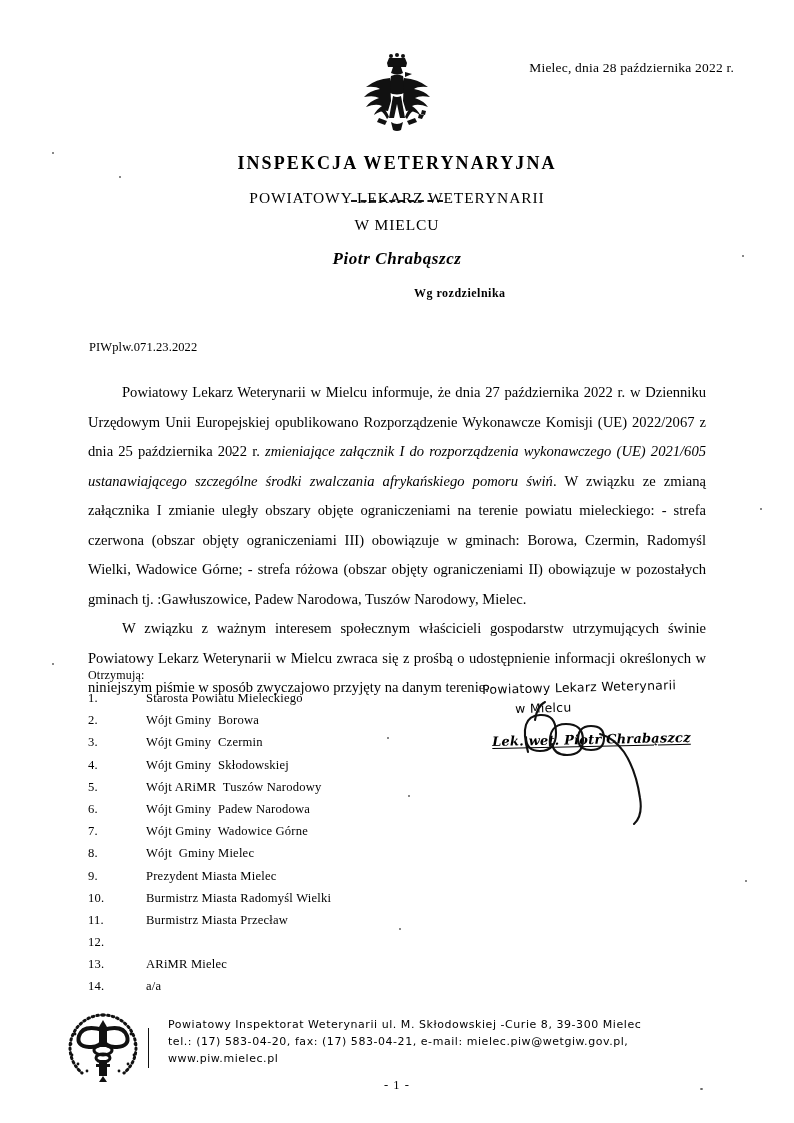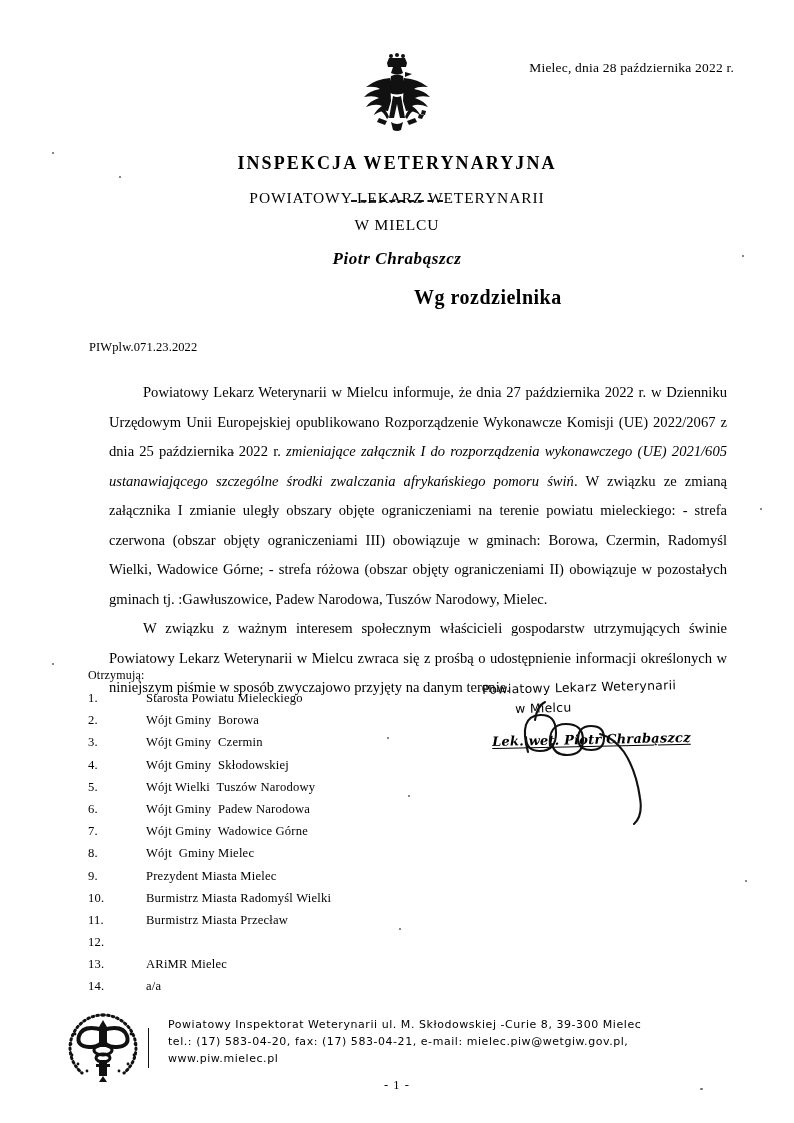--- a/index.html
+++ b/index.html
@@ -95,41 +95,40 @@
     font-weight: bold;
     font-style: italic;
     letter-spacing: .6px;
   }
 
   
   .addressee {
     position: absolute;
     left: 414px;
     top: 286px;
-    font-size: 20px;
+    font-size: 12px;
     font-weight: bold;
     letter-spacing: .5px;
   }
 
   
   .refno {
     position: absolute;
     left: 89px;
     top: 340px;
     font-size: 12.5px;
     letter-spacing: .1px;
   }
 
   
   .body-block {
     position: absolute;
     left: 88px;
     top: 378px;
     width: 618px;
-    margin-left: 21px;
   }
   .para {
     margin: 0 0 0 0;
     text-align: justify;
     text-justify: inter-word;
     font-size: 14.6px;
     line-height: 29.5px;
     text-indent: 34px;
   }
   .para + .para { margin-top: 0; }
@@ -321,21 +320,21 @@
     <div class="dist-row">
       <span class="dist-num">3.</span>
       <span class="dist-label">Wójt Gminy  Czermin</span>
     </div>
     <div class="dist-row">
       <span class="dist-num">4.</span>
       <span class="dist-label">Wójt Gminy  Skłodowskiej</span>
     </div>
     <div class="dist-row">
       <span class="dist-num">5.</span>
-      <span class="dist-label">Wójt Wielki  Tuszów Narodowy</span>
+      <span class="dist-label">Wójt ARiMR  Tuszów Narodowy</span>
     </div>
     <div class="dist-row">
       <span class="dist-num">6.</span>
       <span class="dist-label">Wójt Gminy  Padew Narodowa</span>
     </div>
     <div class="dist-row">
       <span class="dist-num">7.</span>
       <span class="dist-label">Wójt Gminy  Wadowice Górne</span>
     </div>
     <div class="dist-row">

